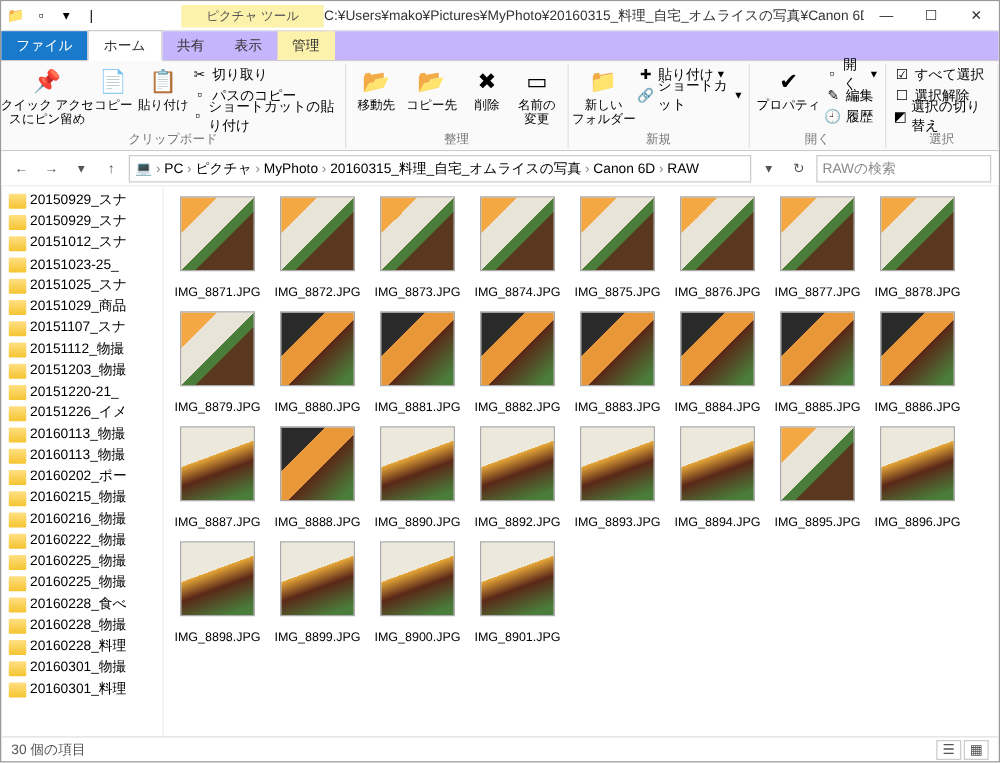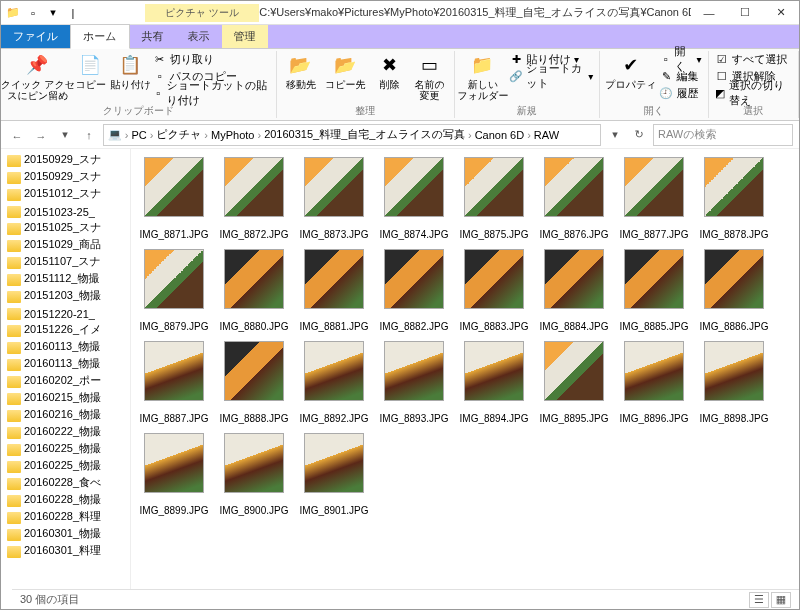--- a/index.html
+++ b/index.html
@@ -36,21 +36,21 @@
 .sidebar .item{display:flex;align-items:flex-end;gap:3px;padding:1px 6px;font-size:11px;white-space:nowrap;overflow:hidden;height:17px;}
 .sidebar .item .fico{width:14px;height:12px;background:linear-gradient(#ffe083,#f5c431);border-radius:1px;}
 .main{flex:1;overflow:auto;padding:6px 4px;}
 .grid{display:flex;flex-wrap:wrap;gap:2px;}
 .thumb{width:78px;height:90px;display:flex;flex-direction:column;align-items:center;gap:12px;padding:2px;}
 .thumb .img{width:60px;height:60px;border:1px solid #aaa;background:#ddd;display:flex;align-items:center;justify-content:center;font-size:7px;color:#fff;overflow:hidden;}
 .thumb .img.food1{background:linear-gradient(135deg,#f4a843 0%,#f4a843 25%,#e8e4d8 25%,#e8e4d8 50%,#4a7c3a 50%,#4a7c3a 60%,#5a3820 60%);}
 .thumb .img.food2{background:linear-gradient(135deg,#2a2a2a 0%,#2a2a2a 30%,#e89838 30%,#e89838 55%,#5a2818 55%,#4a7c3a 90%);}
 .thumb .img.food3{background:linear-gradient(160deg,#ece8dc 0%,#ece8dc 40%,#e8a838 40%,#5a2818 60%,#4a7c3a 90%);}
 .thumb .fname{font-size:10px;text-align:center;white-space:nowrap;}
-.status{height:20px;border-top:1px solid #e0e0e0;display:flex;align-items:center;padding:0 8px;font-size:10px;color:#555;justify-content:space-between;margin-left:11px;}
+.status{height:20px;border-top:1px solid #e0e0e0;display:flex;align-items:center;padding:0 8px;font-size:10px;color:#555;justify-content:space-between;}
 .status .viewbtns{display:flex;gap:2px;}
 .status .viewbtns div{width:20px;height:16px;border:1px solid #ccc;display:flex;align-items:center;justify-content:center;}
 </style>
 </head>
 <body>
 
 <div class="titlebar">
   <div class="qat">
     <div class="ico">📁</div>
     <div class="ico">▫</div>
@@ -377,20 +377,24 @@
         <div class="thumb">
           <div class="img food3"></div>
           <div class="fname">IMG_8887.JPG</div>
         </div>
         <div class="thumb">
           <div class="img food2"></div>
           <div class="fname">IMG_8888.JPG</div>
         </div>
         <div class="thumb">
           <div class="img food3"></div>
+          <div class="fname">IMG_8890.JPG</div>
+        </div>
+        <div class="thumb">
+          <div class="img food3"></div>
           <div class="fname">IMG_8892.JPG</div>
         </div>
         <div class="thumb">
           <div class="img food3"></div>
           <div class="fname">IMG_8893.JPG</div>
         </div>
         <div class="thumb">
           <div class="img food3"></div>
           <div class="fname">IMG_8894.JPG</div>
         </div>

